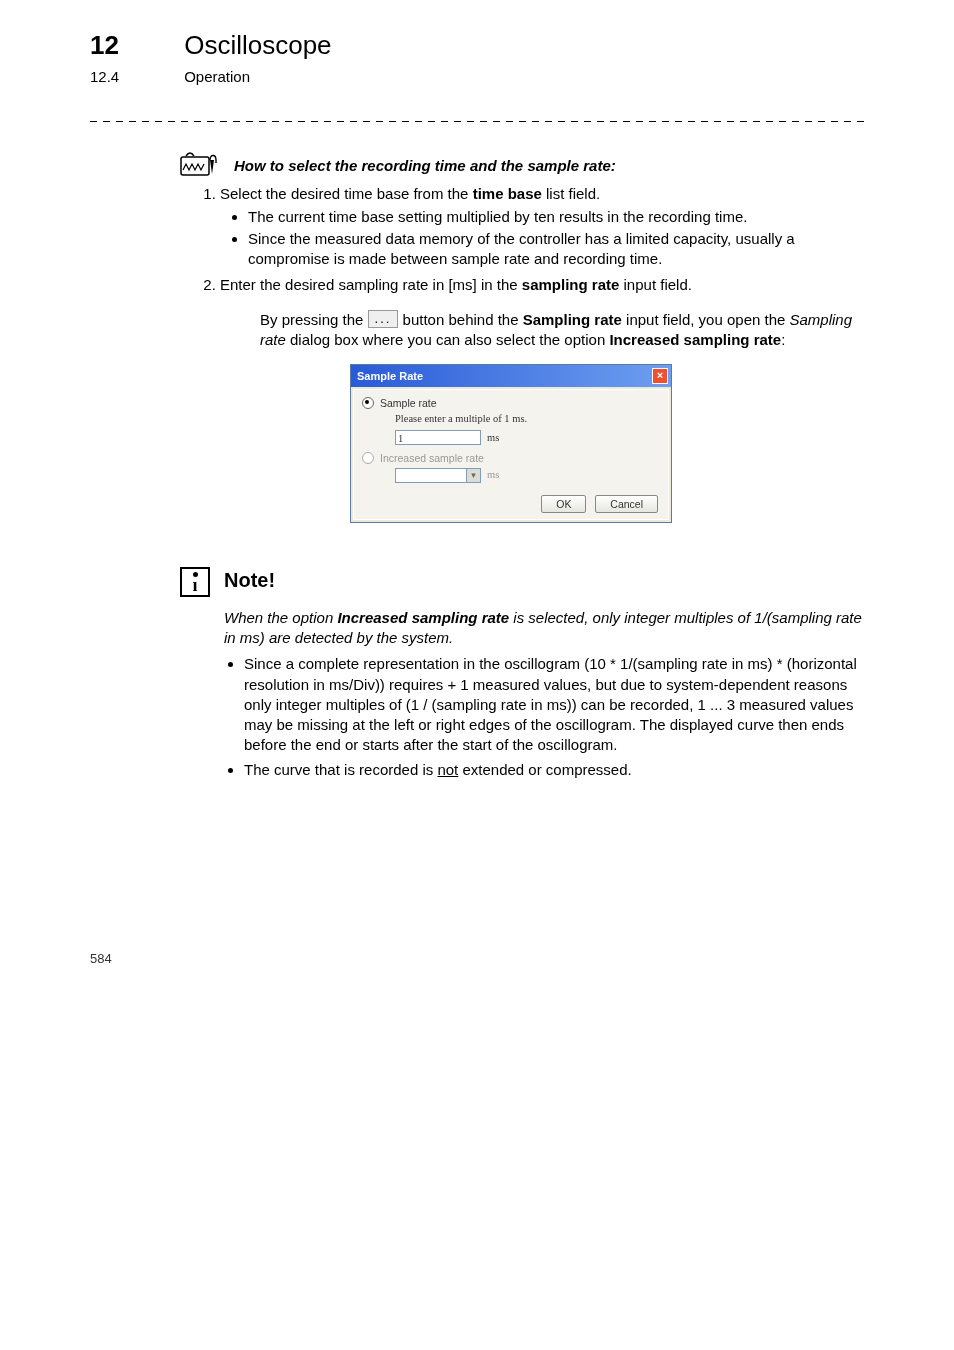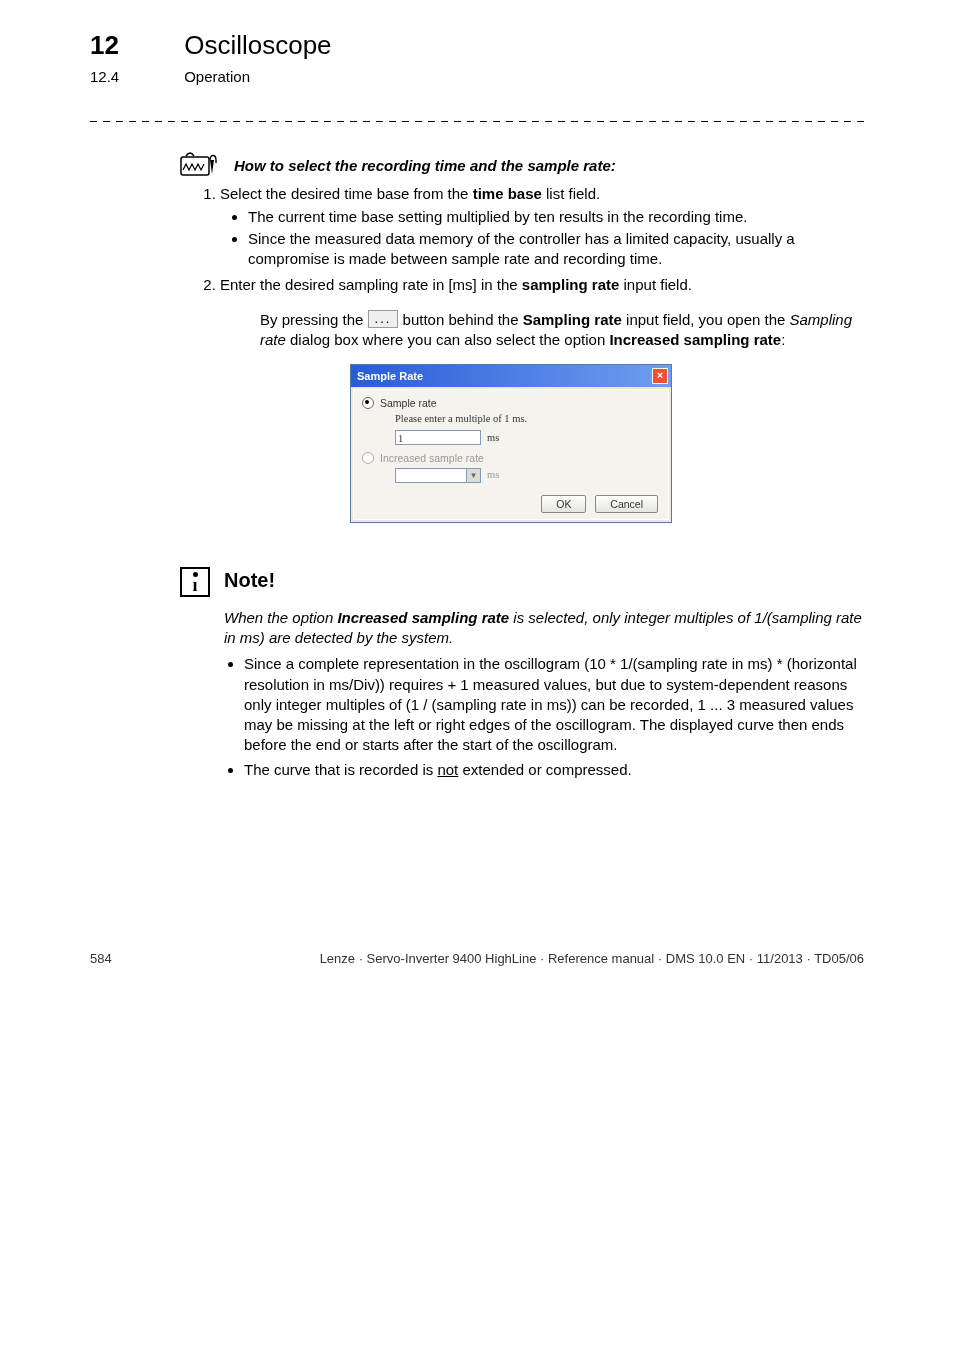--- a/index.html
+++ b/index.html
@@ -307,16 +307,15 @@
             <span>The curve that is recorded is </span><span class="underline">not</span><span> extended or compressed.</span>
           </li>
         </ul>
       </div>
     </div>
 
   </div>
 
   <div class="footer">
     <span>584</span>
-    <span>Lenze · Servo-Inverter 9400 HighLine · Reference manual · DMS 10.0 EN · 11/2013 · TD05/06</span>
   </div>
 
 </div>
 
 </body></html>

